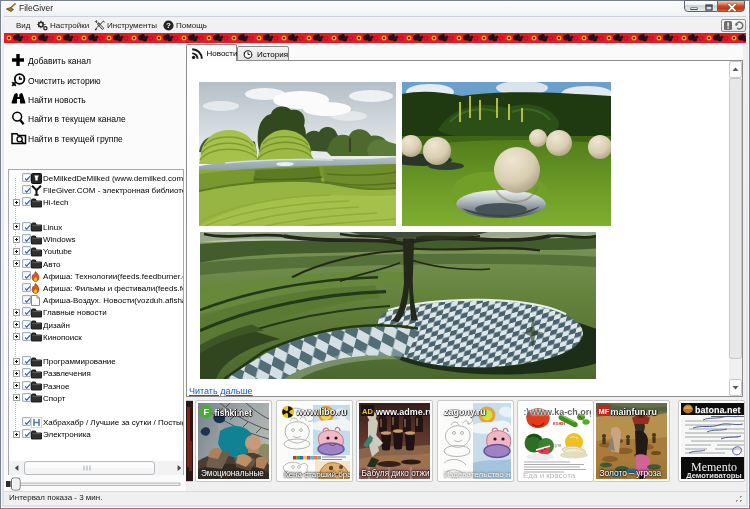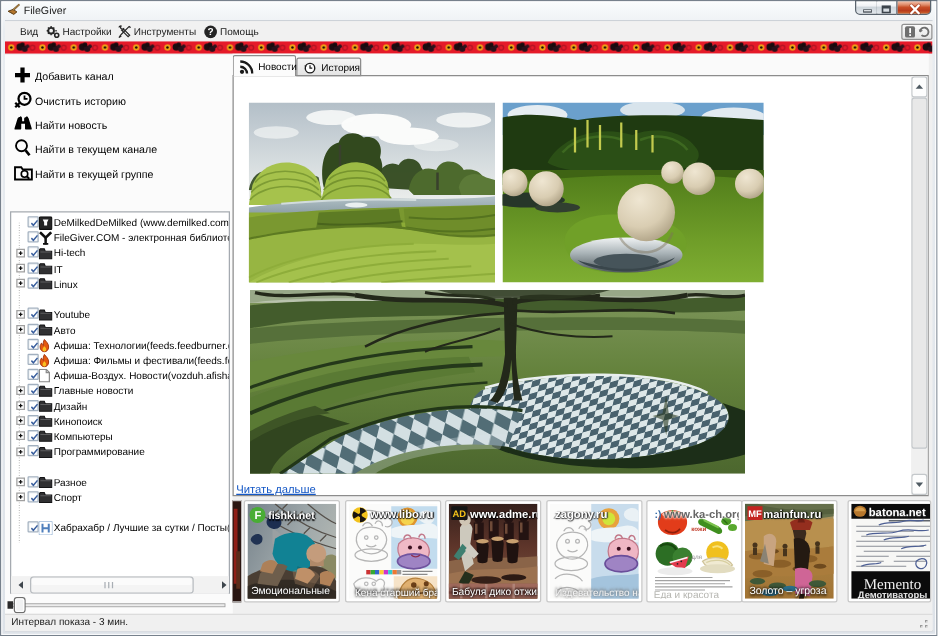--- a/index.html
+++ b/index.html
@@ -226,45 +226,45 @@
         <svg width="9" height="9" viewBox="0 0 9 9">
           <path d="M2.1 4.5 L3.7 6.2 L7.0 2.3" stroke="#3a5f9e" stroke-width="1.2" fill="none"></path>
         </svg>
       </div>
       <svg class="ticon" style="left:21.5px;top:1px" width="11" height="10" viewBox="0 0 11 10">
         <path d="M0.5 2 L0.5 9 L10.5 9 L10.5 3 L5.2 3 L4.4 1 L1.2 1 Z" fill="#303032" stroke="#141416" stroke-width="0.9"></path>
         <path d="M1.3 3.6 L9.7 3.6" stroke="#5e5e60" stroke-width="0.9"></path>
       </svg>
       <div class="lbl" style="left:34px">Hi-tech</div>
     </div>
-<div class="trow" style="top:39.1px">
-      <div class="plus" style="left:3.5px;top:2px"></div>
-      <div class="cb" style="left:13px;top:0.5px">
-        <svg width="9" height="9" viewBox="0 0 9 9">
-          <path d="M2.1 4.5 L3.7 6.2 L7.0 2.3" stroke="#3a5f9e" stroke-width="1.2" fill="none"></path>
-        </svg>
-      </div>
-      <svg class="ticon" style="left:21.5px;top:1px" width="11" height="10" viewBox="0 0 11 10">
-        <path d="M0.5 2 L0.5 9 L10.5 9 L10.5 3 L5.2 3 L4.4 1 L1.2 1 Z" fill="#303032" stroke="#141416" stroke-width="0.9"></path>
-        <path d="M1.3 3.6 L9.7 3.6" stroke="#5e5e60" stroke-width="0.9"></path>
-      </svg>
-      <div class="lbl" style="left:34px">IT</div>
-    </div>
 <div class="trow" style="top:51.3px">
       <div class="plus" style="left:3.5px;top:2px"></div>
       <div class="cb" style="left:13px;top:0.5px">
         <svg width="9" height="9" viewBox="0 0 9 9">
           <path d="M2.1 4.5 L3.7 6.2 L7.0 2.3" stroke="#3a5f9e" stroke-width="1.2" fill="none"></path>
         </svg>
       </div>
       <svg class="ticon" style="left:21.5px;top:1px" width="11" height="10" viewBox="0 0 11 10">
         <path d="M0.5 2 L0.5 9 L10.5 9 L10.5 3 L5.2 3 L4.4 1 L1.2 1 Z" fill="#303032" stroke="#141416" stroke-width="0.9"></path>
         <path d="M1.3 3.6 L9.7 3.6" stroke="#5e5e60" stroke-width="0.9"></path>
       </svg>
       <div class="lbl" style="left:34px">Linux</div>
+    </div>
+<div class="trow" style="top:63.6px">
+      <div class="plus" style="left:3.5px;top:2px"></div>
+      <div class="cb" style="left:13px;top:0.5px">
+        <svg width="9" height="9" viewBox="0 0 9 9">
+          <path d="M2.1 4.5 L3.7 6.2 L7.0 2.3" stroke="#3a5f9e" stroke-width="1.2" fill="none"></path>
+        </svg>
+      </div>
+      <svg class="ticon" style="left:21.5px;top:1px" width="11" height="10" viewBox="0 0 11 10">
+        <path d="M0.5 2 L0.5 9 L10.5 9 L10.5 3 L5.2 3 L4.4 1 L1.2 1 Z" fill="#303032" stroke="#141416" stroke-width="0.9"></path>
+        <path d="M1.3 3.6 L9.7 3.6" stroke="#5e5e60" stroke-width="0.9"></path>
+      </svg>
+      <div class="lbl" style="left:34px">Windows</div>
     </div>
 <div class="trow" style="top:75.8px">
       <div class="plus" style="left:3.5px;top:2px"></div>
       <div class="cb" style="left:13px;top:0.5px">
         <svg width="9" height="9" viewBox="0 0 9 9">
           <path d="M2.1 4.5 L3.7 6.2 L7.0 2.3" stroke="#3a5f9e" stroke-width="1.2" fill="none"></path>
         </svg>
       </div>
       <svg class="ticon" style="left:21.5px;top:1px" width="11" height="10" viewBox="0 0 11 10">
         <path d="M0.5 2 L0.5 9 L10.5 9 L10.5 3 L5.2 3 L4.4 1 L1.2 1 Z" fill="#303032" stroke="#141416" stroke-width="0.9"></path>
@@ -353,45 +353,45 @@
         <svg width="9" height="9" viewBox="0 0 9 9">
           <path d="M2.1 4.5 L3.7 6.2 L7.0 2.3" stroke="#3a5f9e" stroke-width="1.2" fill="none"></path>
         </svg>
       </div>
       <svg class="ticon" style="left:21.5px;top:1px" width="11" height="10" viewBox="0 0 11 10">
         <path d="M0.5 2 L0.5 9 L10.5 9 L10.5 3 L5.2 3 L4.4 1 L1.2 1 Z" fill="#303032" stroke="#141416" stroke-width="0.9"></path>
         <path d="M1.3 3.6 L9.7 3.6" stroke="#5e5e60" stroke-width="0.9"></path>
       </svg>
       <div class="lbl" style="left:34px">Кинопоиск</div>
     </div>
-<div class="trow" style="top:173.4px">
-      <div class="plus" style="left:3.5px;top:2px"></div>
-      <div class="cb" style="left:13px;top:0.5px">
-        <svg width="9" height="9" viewBox="0 0 9 9">
-          <path d="M2.1 4.5 L3.7 6.2 L7.0 2.3" stroke="#3a5f9e" stroke-width="1.2" fill="none"></path>
-        </svg>
-      </div>
-      <svg class="ticon" style="left:21.5px;top:1px" width="11" height="10" viewBox="0 0 11 10">
-        <path d="M0.5 2 L0.5 9 L10.5 9 L10.5 3 L5.2 3 L4.4 1 L1.2 1 Z" fill="#303032" stroke="#141416" stroke-width="0.9"></path>
-        <path d="M1.3 3.6 L9.7 3.6" stroke="#5e5e60" stroke-width="0.9"></path>
-      </svg>
-      <div class="lbl" style="left:34px">Компьютеры</div>
-    </div>
 <div class="trow" style="top:185.6px">
       <div class="plus" style="left:3.5px;top:2px"></div>
       <div class="cb" style="left:13px;top:0.5px">
         <svg width="9" height="9" viewBox="0 0 9 9">
           <path d="M2.1 4.5 L3.7 6.2 L7.0 2.3" stroke="#3a5f9e" stroke-width="1.2" fill="none"></path>
         </svg>
       </div>
       <svg class="ticon" style="left:21.5px;top:1px" width="11" height="10" viewBox="0 0 11 10">
         <path d="M0.5 2 L0.5 9 L10.5 9 L10.5 3 L5.2 3 L4.4 1 L1.2 1 Z" fill="#303032" stroke="#141416" stroke-width="0.9"></path>
         <path d="M1.3 3.6 L9.7 3.6" stroke="#5e5e60" stroke-width="0.9"></path>
       </svg>
       <div class="lbl" style="left:34px">Программирование</div>
+    </div>
+<div class="trow" style="top:197.9px">
+      <div class="plus" style="left:3.5px;top:2px"></div>
+      <div class="cb" style="left:13px;top:0.5px">
+        <svg width="9" height="9" viewBox="0 0 9 9">
+          <path d="M2.1 4.5 L3.7 6.2 L7.0 2.3" stroke="#3a5f9e" stroke-width="1.2" fill="none"></path>
+        </svg>
+      </div>
+      <svg class="ticon" style="left:21.5px;top:1px" width="11" height="10" viewBox="0 0 11 10">
+        <path d="M0.5 2 L0.5 9 L10.5 9 L10.5 3 L5.2 3 L4.4 1 L1.2 1 Z" fill="#303032" stroke="#141416" stroke-width="0.9"></path>
+        <path d="M1.3 3.6 L9.7 3.6" stroke="#5e5e60" stroke-width="0.9"></path>
+      </svg>
+      <div class="lbl" style="left:34px">Развлечения</div>
     </div>
 <div class="trow" style="top:210.1px">
       <div class="plus" style="left:3.5px;top:2px"></div>
       <div class="cb" style="left:13px;top:0.5px">
         <svg width="9" height="9" viewBox="0 0 9 9">
           <path d="M2.1 4.5 L3.7 6.2 L7.0 2.3" stroke="#3a5f9e" stroke-width="1.2" fill="none"></path>
         </svg>
       </div>
       <svg class="ticon" style="left:21.5px;top:1px" width="11" height="10" viewBox="0 0 11 10">
         <path d="M0.5 2 L0.5 9 L10.5 9 L10.5 3 L5.2 3 L4.4 1 L1.2 1 Z" fill="#303032" stroke="#141416" stroke-width="0.9"></path>
@@ -416,20 +416,33 @@
       <div class="cb" style="left:13px;top:0.5px">
         <svg width="9" height="9" viewBox="0 0 9 9">
           <path d="M2.1 4.5 L3.7 6.2 L7.0 2.3" stroke="#3a5f9e" stroke-width="1.2" fill="none"></path>
         </svg>
       </div>
       <svg class="ticon" style="left:21.5px;top:0px" width="11" height="11" viewBox="0 0 11 11">
         <rect x="0" y="0" width="11" height="11" rx="1" fill="#fff" stroke="#9ab7d8" stroke-width="1"></rect>
         <path d="M3 2 v7 M8 2 v7 M3 5.5 h5" stroke="#4f7fbc" stroke-width="1.6" fill="none"></path>
       </svg>
       <div class="lbl" style="left:34px">Хабрахабр / Лучшие за сутки / Посты(habrah</div>
+    </div>
+<div class="trow" style="top:258.9px">
+      <div class="plus" style="left:3.5px;top:2px"></div>
+      <div class="cb" style="left:13px;top:0.5px">
+        <svg width="9" height="9" viewBox="0 0 9 9">
+          <path d="M2.1 4.5 L3.7 6.2 L7.0 2.3" stroke="#3a5f9e" stroke-width="1.2" fill="none"></path>
+        </svg>
+      </div>
+      <svg class="ticon" style="left:21.5px;top:1px" width="11" height="10" viewBox="0 0 11 10">
+        <path d="M0.5 2 L0.5 9 L10.5 9 L10.5 3 L5.2 3 L4.4 1 L1.2 1 Z" fill="#303032" stroke="#141416" stroke-width="0.9"></path>
+        <path d="M1.3 3.6 L9.7 3.6" stroke="#5e5e60" stroke-width="0.9"></path>
+      </svg>
+      <div class="lbl" style="left:34px">Электроника</div>
     </div>
 </div>
 <div id="hscroll" class="abs">
     <svg width="174" height="14" viewBox="0 0 174 14">
 <rect width="174" height="14" fill="#f2f2f2"></rect>
 <path d="M9.4 4 L5.8 7 L9.4 10 Z" fill="#3e454c"></path>
 <path d="M168.6 4 L172.2 7 L168.6 10 Z" fill="#3e454c"></path>
 <rect x="15.5" y="0.5" width="130" height="13" rx="2.5" fill="#f4f4f4" stroke="#b8bcc0"></rect>
 <rect x="16.5" y="1.5" width="128" height="5.5" rx="2" fill="#fbfbfb"></rect>
 <path d="M75 4.5 v5 M78 4.5 v5 M81 4.5 v5" stroke="#a8aeb4" stroke-width="1"></path>

